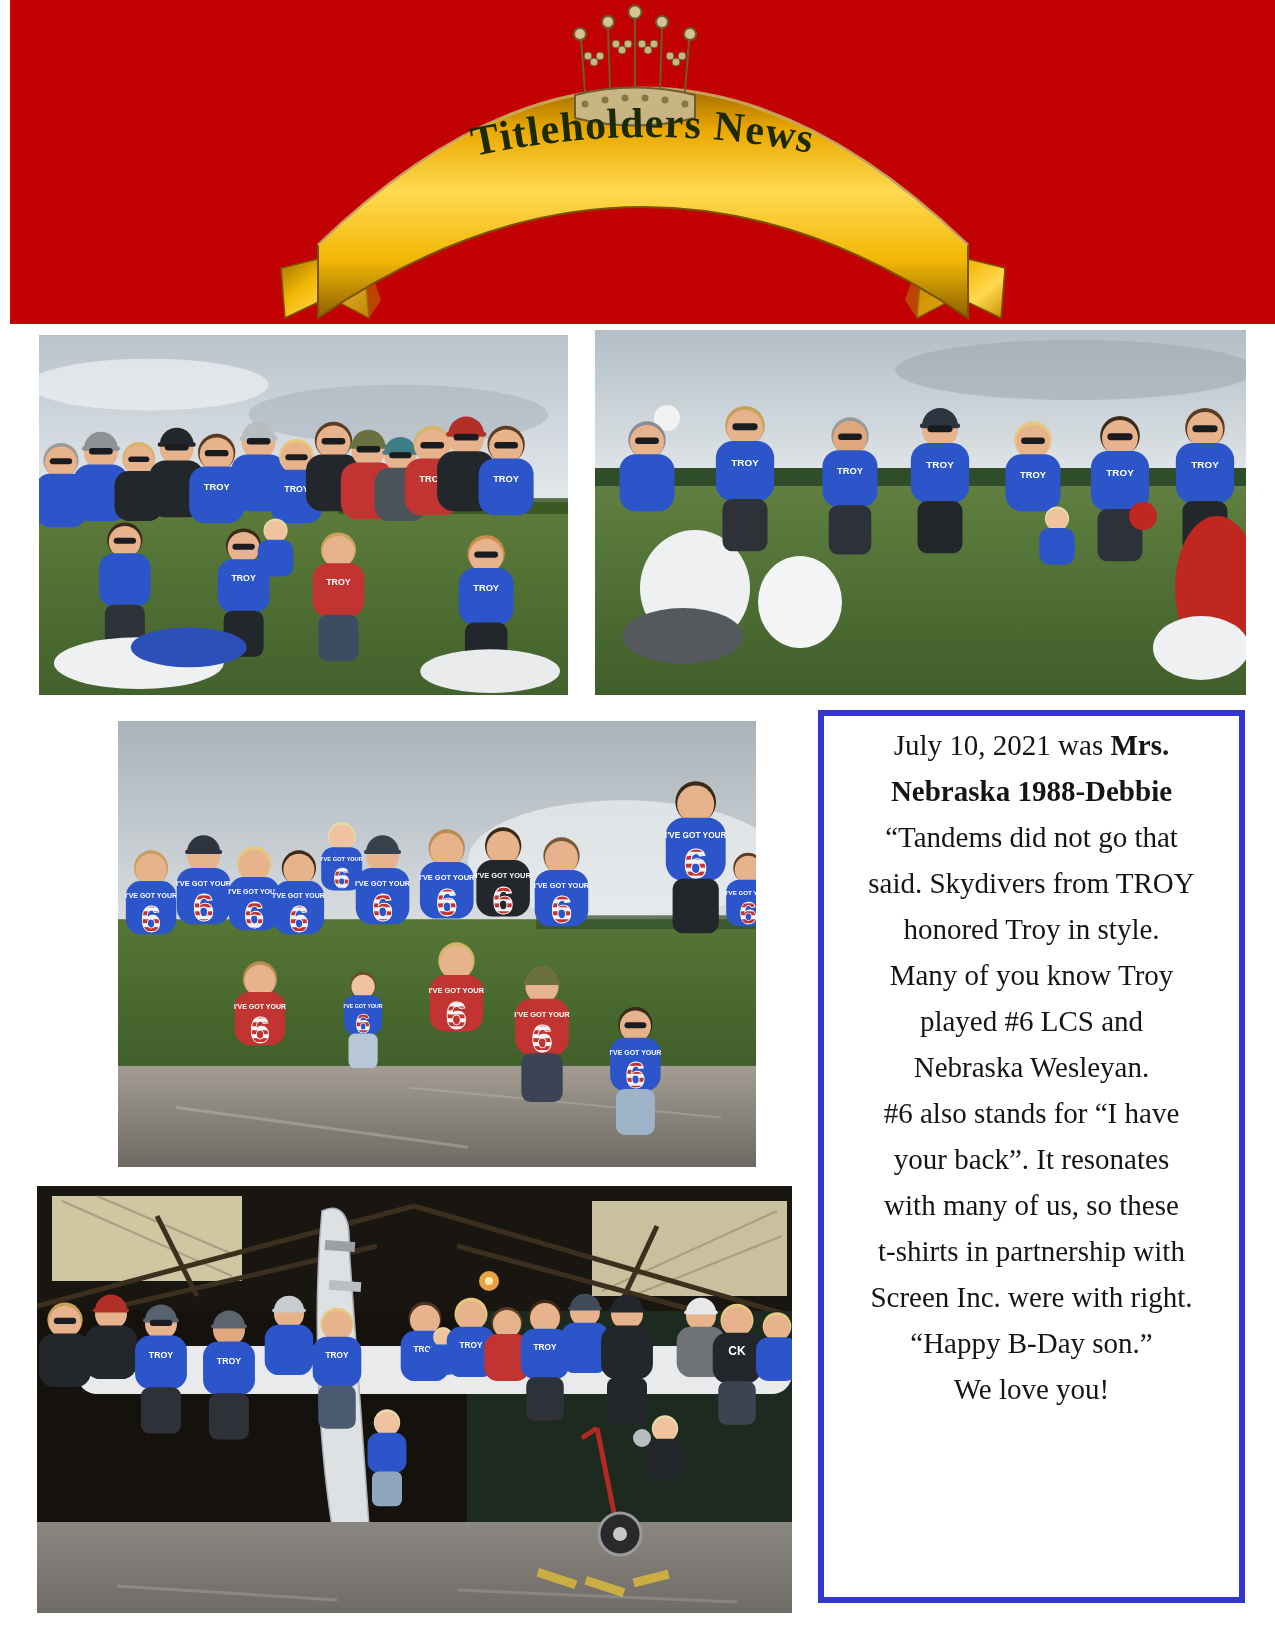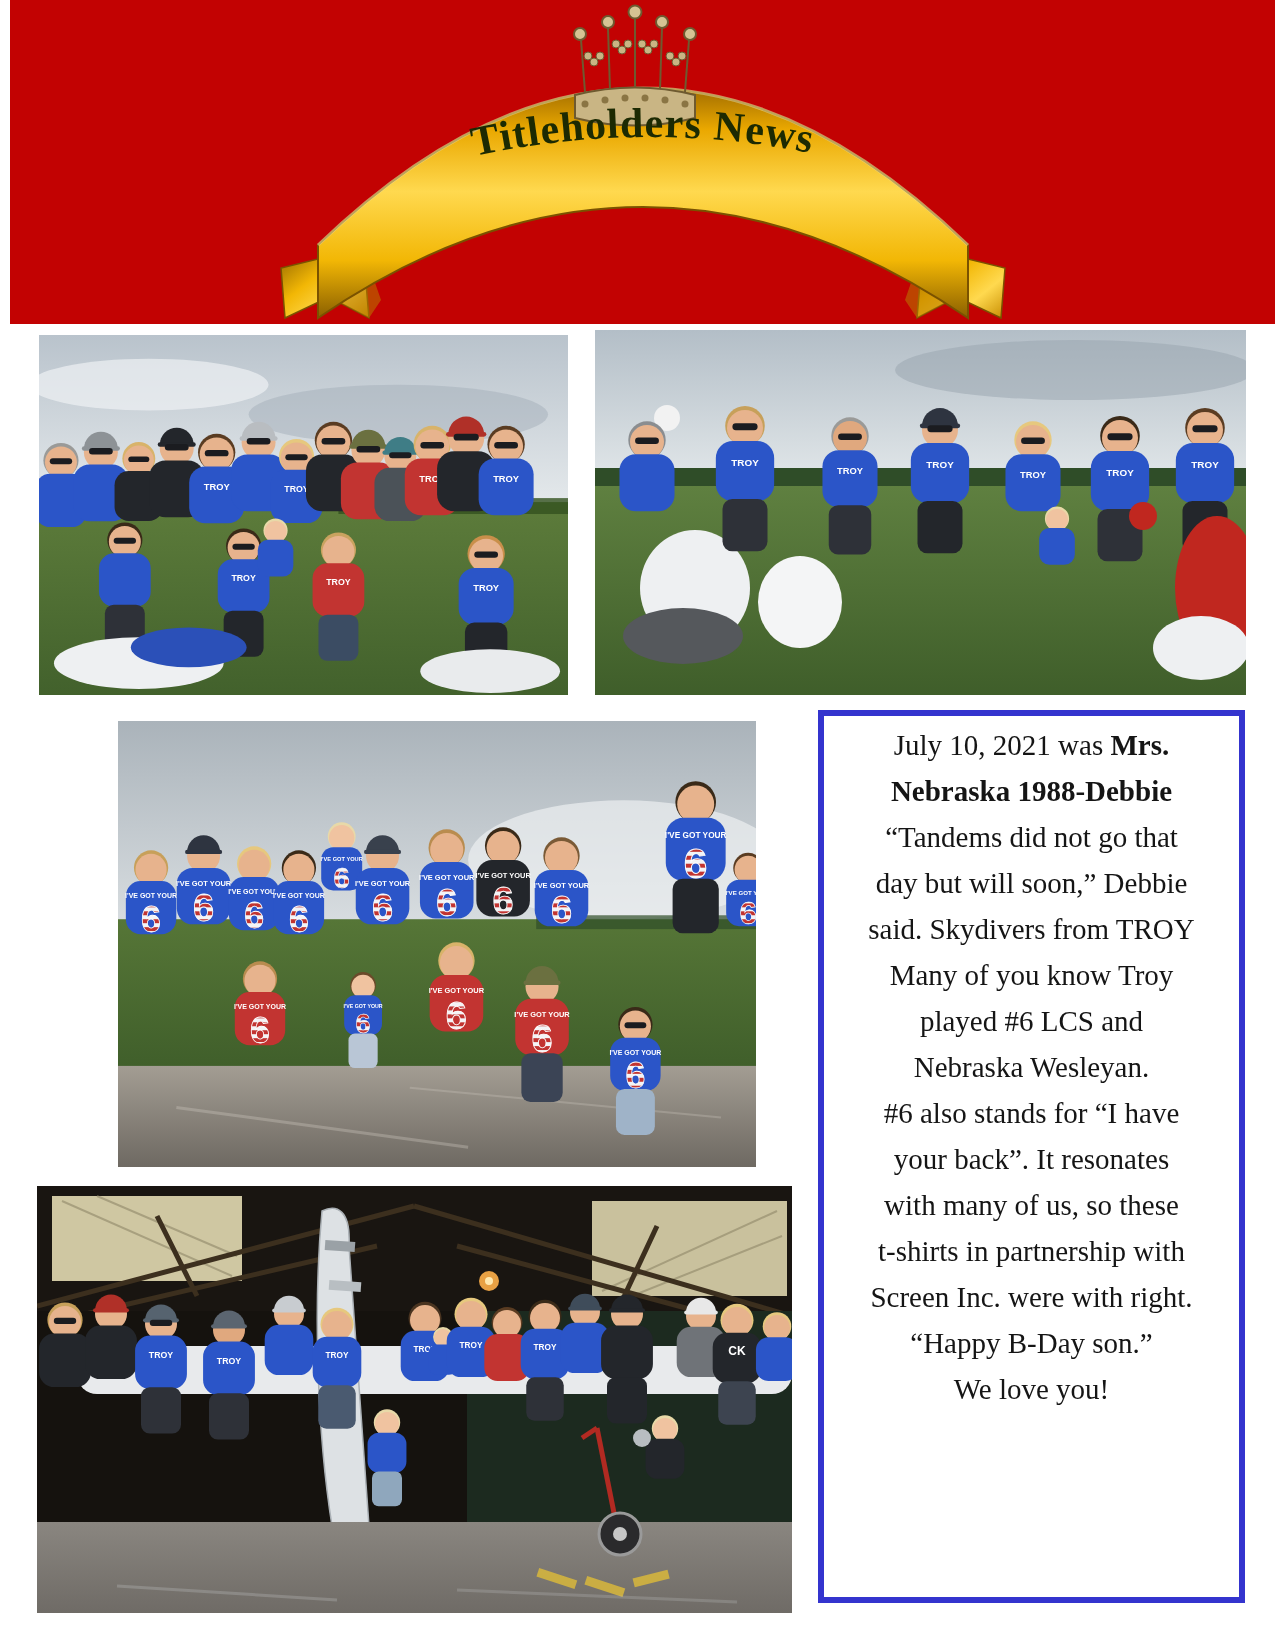--- a/index.html
+++ b/index.html
@@ -654,22 +654,22 @@
         <circle cx="605" cy="252" r="9" fill="#b8bdc1"></circle>
       </g>
     </svg>
   </figure>
 
   <aside id="article-box" style="border-color: rgb(52, 52, 206);">
     <div id="article-text">
         <div class="tline"><span>July 10, 2021 was </span><strong>Mrs.</strong></div>
         <div class="tline"><strong>Nebraska 1988-Debbie</strong></div>
         <div class="tline"><span>“Tandems did not go that</span></div>
-        <div class="tline"><span>day but will soon,” Debbie</span></div>
         <div class="tline"><span>said. Skydivers from TROY</span></div>
+        <div class="tline"><span>honored Troy in style.</span></div>
         <div class="tline"><span>Many of you know Troy</span></div>
         <div class="tline"><span>played #6 LCS and</span></div>
         <div class="tline"><span>Nebraska Wesleyan.</span></div>
         <div class="tline"><span>#6 also stands for “I have</span></div>
         <div class="tline"><span>your back”. It resonates</span></div>
         <div class="tline"><span>with many of us, so these</span></div>
         <div class="tline"><span>t-shirts in partnership with</span></div>
         <div class="tline"><span>Screen Inc. were with right.</span></div>
         <div class="tline"><span>“Happy B-Day son.”</span></div>
         <div class="tline"><span>We love you!</span></div>

